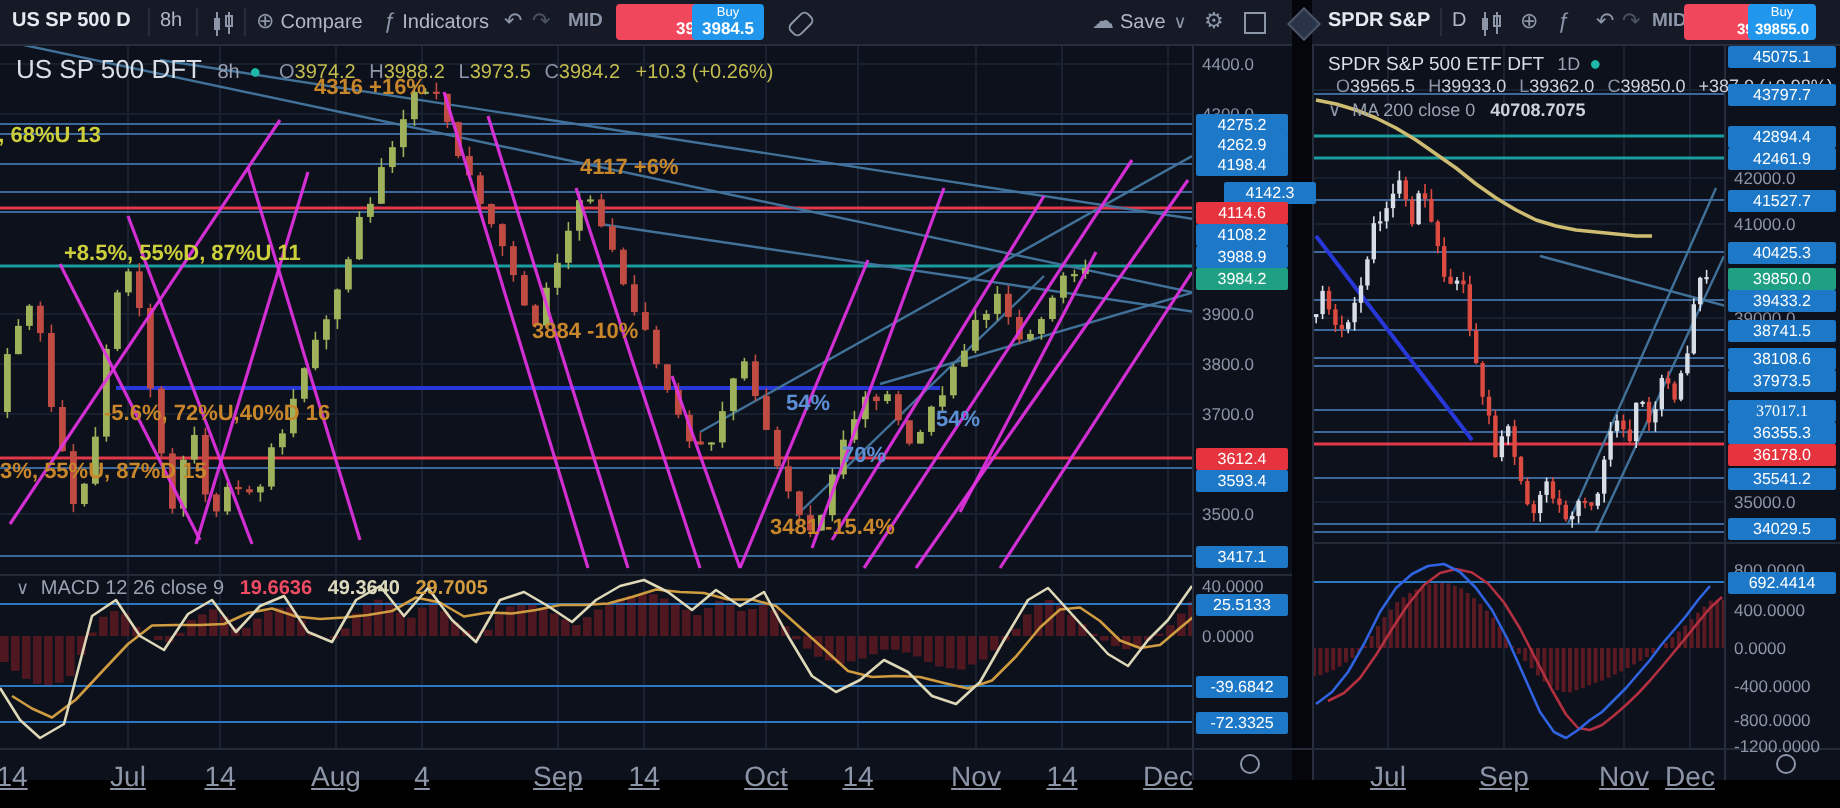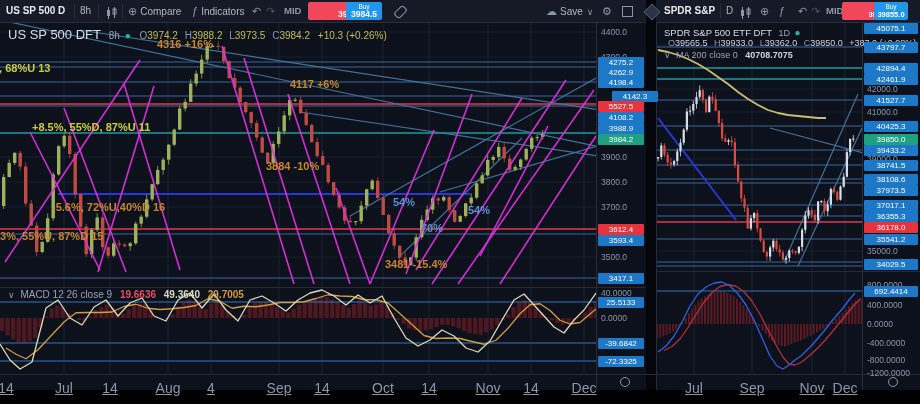--- a/index.html
+++ b/index.html
@@ -782,21 +782,21 @@
       <div class="tick" style="left: 601px; top: 152px;">3900.0</div>
       <div class="tick" style="left: 601px; top: 177px;">3800.0</div>
       <div class="tick" style="left: 601px; top: 202px;">3700.0</div>
       <div class="tick" style="left: 601px; top: 252px;">3500.0</div>
       <div class="tick" style="left: 601px; top: 288px;">40.0000</div>
       <div class="tick" style="left: 601px; top: 313px;">0.0000</div>
       <div class="badge b-blue" style="left: 598px; top: 57px; width: 46px;">4275.2</div>
       <div class="badge b-blue" style="left: 598px; top: 67px; width: 46px;">4262.9</div>
       <div class="badge b-blue" style="left: 598px; top: 77px; width: 46px;">4198.4</div>
       <div class="badge b-blue" style="left: 598px; top: 91px; width: 46px; margin-left: 14px;">4142.3</div>
-      <div class="badge b-red" style="left: 598px; top: 101px; width: 46px;">5527.5</div>
+      <div class="badge b-red" style="left: 598px; top: 101px; width: 46px;">4114.6</div>
       <div class="badge b-blue" style="left: 598px; top: 112px; width: 46px;">4108.2</div>
       <div class="badge b-blue" style="left: 598px; top: 123px; width: 46px;">3988.9</div>
       <div class="badge b-green" style="left: 598px; top: 134px; width: 46px;">3984.2</div>
       <div class="badge b-red" style="left: 598px; top: 224px; width: 46px;">3612.4</div>
       <div class="badge b-blue" style="left: 598px; top: 235px; width: 46px;">3593.4</div>
       <div class="badge b-blue" style="left: 598px; top: 273px; width: 46px;">3417.1</div>
       <div class="badge b-blue" style="left: 598px; top: 297px; width: 46px;">25.5133</div>
       <div class="badge b-blue" style="left: 598px; top: 338px; width: 46px;">-39.6842</div>
       <div class="badge b-blue" style="left: 598px; top: 356px; width: 46px;">-72.3325</div>
       <div class="tlabel" style="left: 6px;">14</div>
@@ -826,21 +826,21 @@
       <div class="badge b-blue" style="left: 864px; top: 42px; width: 54px;">43797.7</div>
       <div class="badge b-blue" style="left: 864px; top: 63px; width: 54px;">42894.4</div>
       <div class="badge b-blue" style="left: 864px; top: 74px; width: 54px;">42461.9</div>
       <div class="badge b-blue" style="left: 864px; top: 95px; width: 54px;">41527.7</div>
       <div class="badge b-blue" style="left: 864px; top: 121px; width: 54px;">40425.3</div>
       <div class="badge b-green" style="left: 864px; top: 134px; width: 54px;">39850.0</div>
       <div class="badge b-blue" style="left: 864px; top: 145px; width: 54px;">39433.2</div>
       <div class="badge b-blue" style="left: 864px; top: 160px; width: 54px;">38741.5</div>
       <div class="badge b-blue" style="left: 864px; top: 174px; width: 54px;">38108.6</div>
       <div class="badge b-blue" style="left: 864px; top: 185px; width: 54px;">37973.5</div>
-      <div class="badge b-blue" style="left: 864px; top: 200px; width: 54px;">37017.1</div>
+      <div class="badge b-blue" style="left: 864px; top: 200px; width: 54px; font-family: Liberation Serif, serif;">37017.1</div>
       <div class="badge b-blue" style="left: 864px; top: 211px; width: 54px;">36355.3</div>
       <div class="badge b-red" style="left: 864px; top: 222px; width: 54px;">36178.0</div>
       <div class="badge b-blue" style="left: 864px; top: 234px; width: 54px;">35541.2</div>
       <div class="badge b-blue" style="left: 864px; top: 259px; width: 54px;">34029.5</div>
       <div class="badge b-blue" style="left: 864px; top: 286px; width: 54px;">692.4414</div>
       <div class="tlabel" style="left: 694px;">Jul</div>
       <div class="tlabel" style="left: 752px;">Sep</div>
       <div class="tlabel" style="left: 812px;">Nov</div>
       <div class="tlabel" style="left: 845px;">Dec</div>
       <div class="ann a-orange" style="left: 157px; top: 38px;">4316 +16%</div>

